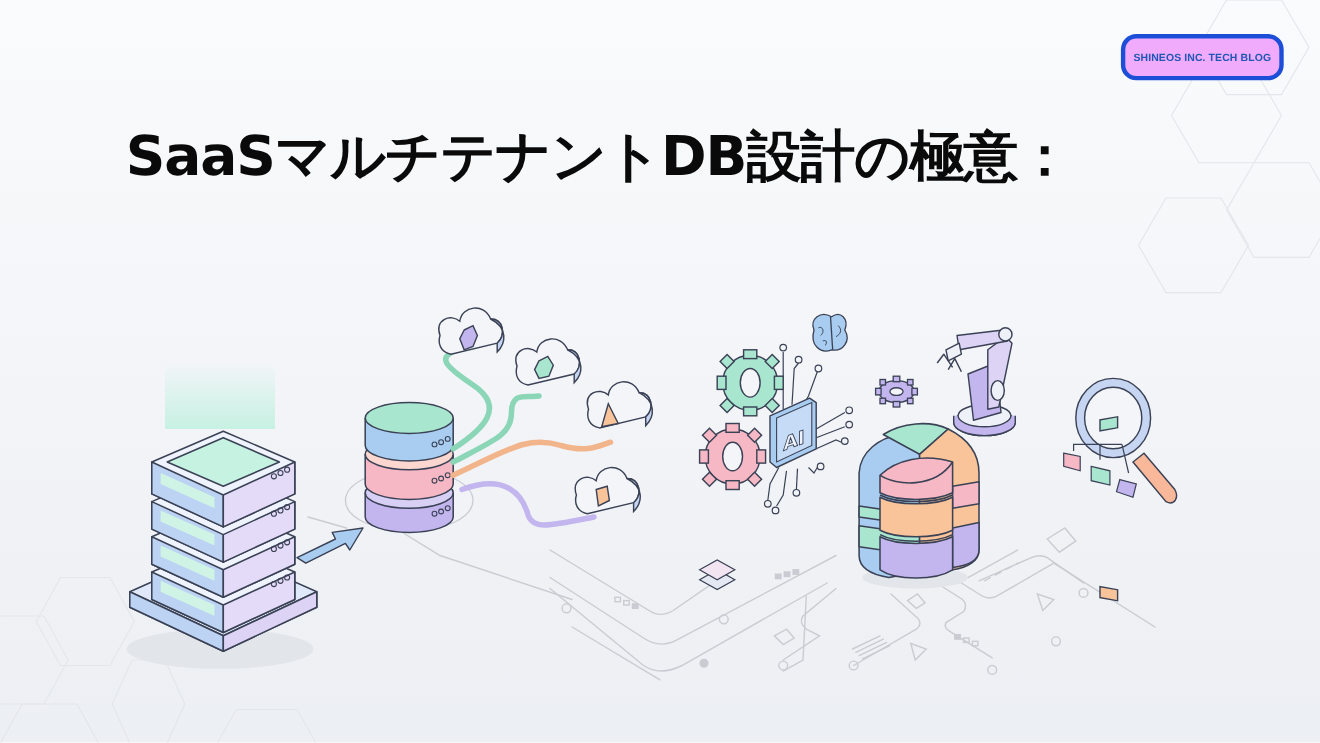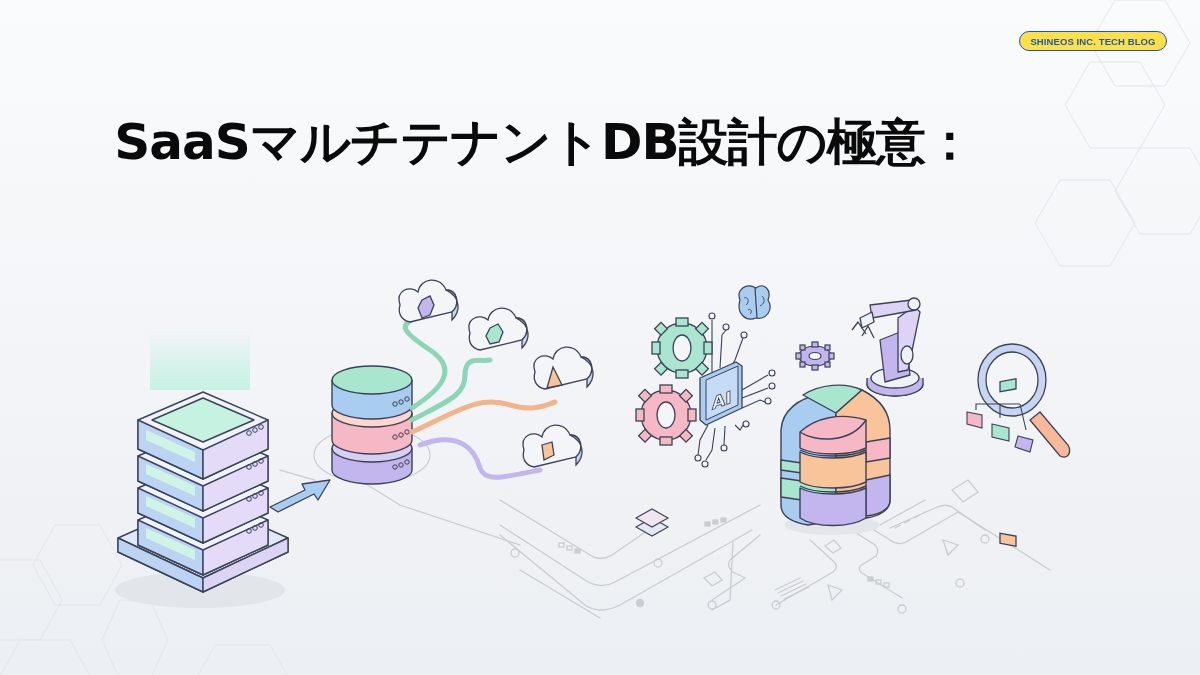--- a/index.html
+++ b/index.html
@@ -3,22 +3,22 @@
 <meta charset="utf-8">
 <style>
   html, body { margin:0; padding:0; }
   body {
     width:1200px; height:675px; overflow:hidden; position:relative;
     background: linear-gradient(180deg,#fafbfc 0%,#f2f4f7 55%,#eceff3 100%);
     font-family: "DejaVu Sans", "Liberation Sans", sans-serif;
   }
   .bg-svg { position:absolute; left:0; top:0; width:1200px; height:675px; }
   .badge {
-    position:absolute; left:1019px; top:31px; width:148px; height:20px;
-    border:1px solid #1d4ed8; border-radius:14px; background:#fde047;
+    position:absolute; left:1019px; top:31px; width:148px; height:42px;
+    border:4px solid #1d4ed8; border-radius:14px; background:#f0abfc;
     box-sizing:border-box; display:flex; align-items:center; justify-content:center;
     font-family:"Liberation Sans", sans-serif; font-weight:bold; font-size:9.5px;
     color:#1f57b8; letter-spacing:0.1px; white-space:nowrap;
   }
   .title {
     position:absolute; left:0; top:104px; width:1088px; text-align:center;
     font-family:"DejaVu Sans", sans-serif; font-weight:bold; color:#0a0a0a;
     font-size:50px; line-height:76px; letter-spacing:-1px;
   }
   .title div { white-space:nowrap; }

